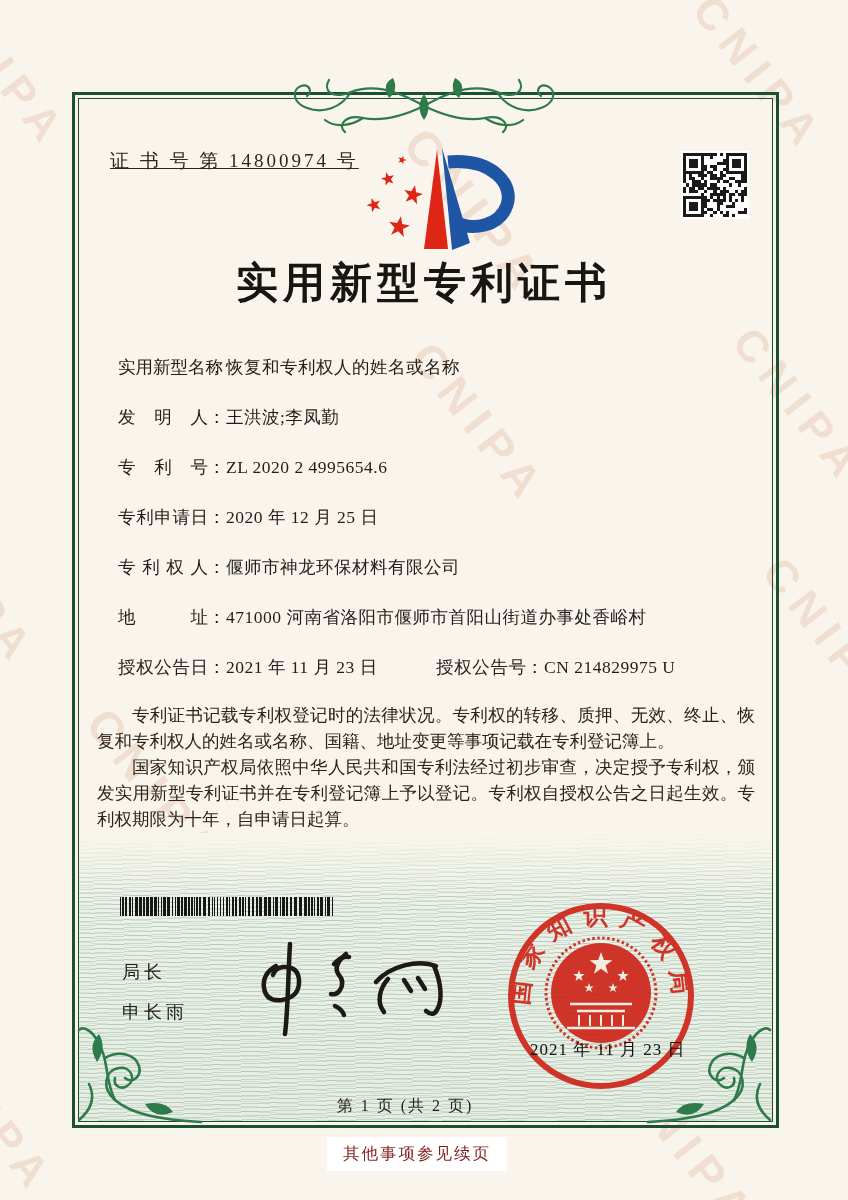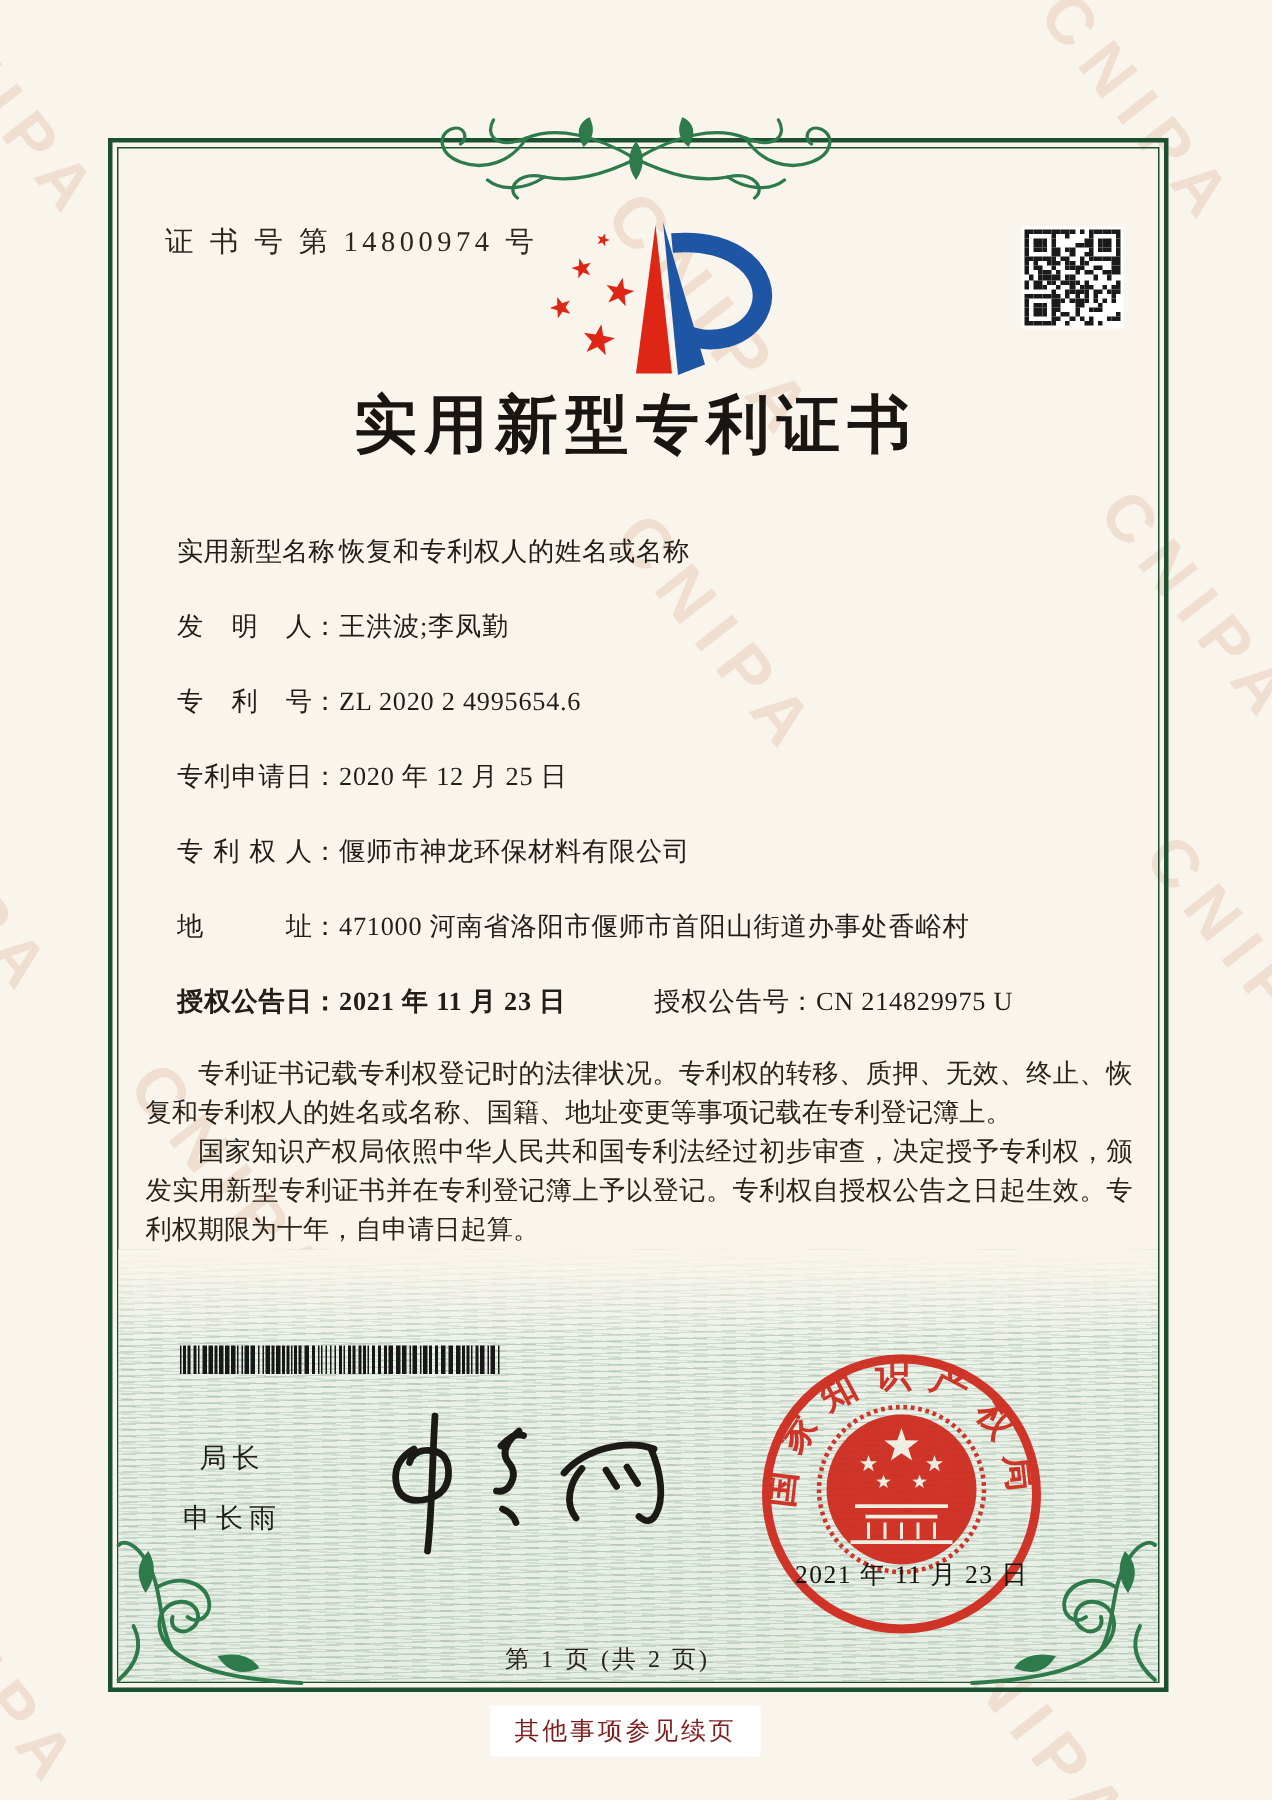--- a/index.html
+++ b/index.html
@@ -19,52 +19,52 @@
       background:
         linear-gradient(180deg, rgba(250,245,236,1) 0%, rgba(250,245,236,0) 22%),
         repeating-linear-gradient(178deg, rgba(120,158,124,0.30) 0px, rgba(120,158,124,0.30) 1px, rgba(255,255,255,0) 1px, rgba(255,255,255,0) 4px),
         repeating-linear-gradient(183deg, rgba(120,158,124,0.20) 0px, rgba(120,158,124,0.20) 1px, rgba(255,255,255,0) 1px, rgba(255,255,255,0) 5px),
         linear-gradient(180deg,#eef3ec,#e5ede4);}
 
   .flourish{position:absolute;z-index:3;}
 
   
   .cert-no{position:absolute;left:110px;top:148px;z-index:3;font-size:19px;
-           letter-spacing:3px;color:#2b2620;}
+           letter-spacing:3px;color:#2b2620;text-decoration:underline;}
   .logo{position:absolute;left:358px;top:146px;z-index:3;}
   .qr{position:absolute;left:681px;top:151px;width:68px;height:68px;z-index:3;
       display:grid;grid-template-columns:repeat(21,1fr);grid-template-rows:repeat(21,1fr);
       background:#ffffff;padding:2px;box-sizing:border-box;}
   .qr i{display:block;width:100%;height:100%;}
   .qr i.on{background:#1a1a1a;}
 
   .doc-title{position:absolute;left:0;width:848px;top:255px;z-index:3;text-align:center;
              font-size:42px;font-weight:bold;letter-spacing:5px;color:#181512;}
 
   
   .fields{position:absolute;left:118px;top:355px;width:620px;z-index:3;font-size:17.5px;}
   .frow{margin-bottom:26px;line-height:24px;white-space:nowrap;}
   .flabel{display:inline-block;width:90px;text-align:justify;text-align-last:justify;vertical-align:top;}
   .fcolon{display:inline-block;width:18px;}
   .fvalue{letter-spacing:0.5px;}
-  .fpair1{display:inline-block;width:318px;font-weight:bold;}
+  .fpair1{display:inline-block;width:318px;}
 
   
   .body-text{position:absolute;left:97px;top:702px;width:658px;z-index:3;
              font-size:17.5px;line-height:26px;text-align:justify;color:#2a241d;}
   .body-text p{margin:0;text-indent:2em;}
 
   
   .barcode{position:absolute;left:120px;top:897px;width:218px;height:19px;z-index:3;
            display:flex;align-items:stretch;}
   .barcode span{display:block;background:#171717;height:100%;flex:0 0 auto;}
 
   .officer{position:absolute;left:122px;top:960px;z-index:3;
            font-family:"Liberation Sans","DejaVu Sans",sans-serif;font-size:18px;color:#24211c;}
-  .officer div{margin-bottom:16px;letter-spacing:4px;text-align:center;}
+  .officer div{margin-bottom:16px;letter-spacing:4px;}
 
   .signature{position:absolute;left:238px;top:926px;z-index:3;}
 
   .seal{position:absolute;left:506px;top:898px;z-index:3;opacity:0.93;}
   .seal-date{position:absolute;left:530px;top:1038px;z-index:4;font-size:17px;
              letter-spacing:1px;color:#15120e;}
 
   .page-num{position:absolute;left:0;width:810px;top:1096px;z-index:3;text-align:center;
             font-size:16px;color:#2a241d;letter-spacing:2px;}
 

